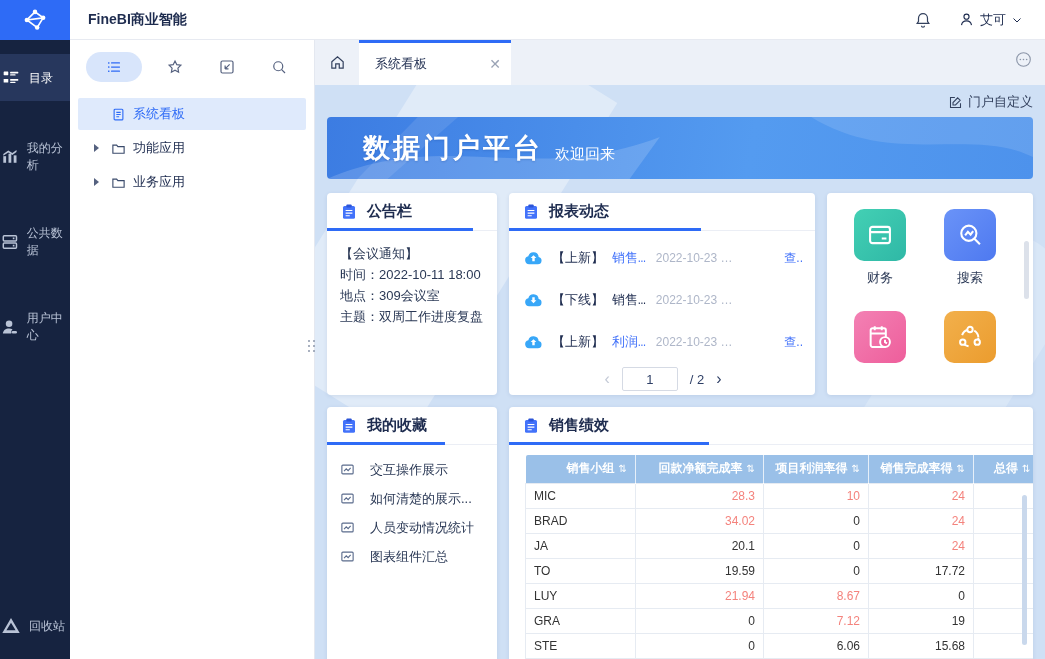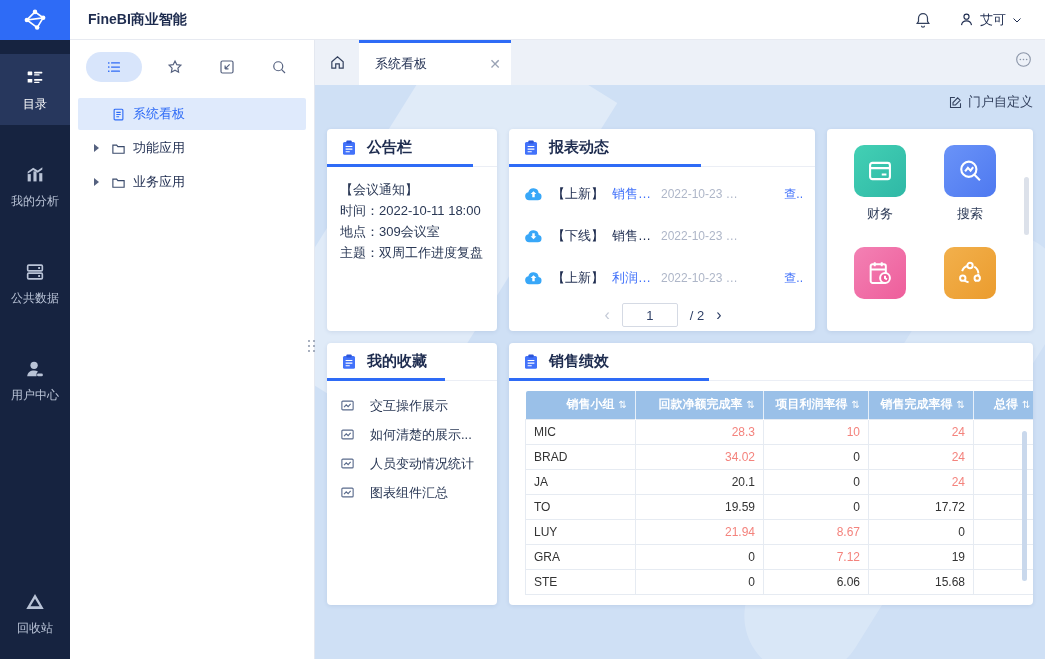--- a/index.html
+++ b/index.html
@@ -12,21 +12,21 @@
   .app-title { font-size:14px; font-weight:bold; color:#1e2c4f; margin-left:18px; flex:1; }
   .topbar-right { display:flex; align-items:center; gap:8px; padding-right:22px; color:#33415e; }
   .icon-btn { background:none; border:none; cursor:pointer; color:#33415e; display:flex; align-items:center; padding:4px; }
   .user-chip { display:flex; align-items:center; gap:5px; cursor:pointer; font-size:13px; color:#1e2c4f; margin-left:14px; }
 
   
   .layout { display:flex; height:619px; position:relative; }
 
   
   .sidebar { width:70px; background:#162340; display:flex; flex-direction:column; align-items:stretch; flex:none; }
-  .side-item { display:flex; flex-direction:column; align-items:center; gap:7px; padding:13px 0 12px;
+  .side-item { display:flex; flex-direction:row; align-items:center; gap:7px; padding:13px 0 12px;
     font-size:12px; color:#b9c3d6; cursor:pointer; }
   .side-item svg { display:block; }
   .side-item.active { background:#27375d; color:#fff; margin-top:14px; }
   .side-item + .side-item { margin-top:26px; }
   .side-spacer { flex:1; }
   .side-item.bottom { margin-bottom:10px; margin-top:0; }
 
   
   .panel { width:245px; background:#fff; border-right:1px solid #e4e8f0; flex:none; display:flex; flex-direction:column; }
   .panel-tools { display:flex; align-items:center; justify-content:space-between; padding:12px 16px 12px; }
@@ -73,21 +73,21 @@
   .card-head { height:38px; flex:none; display:flex; align-items:center; gap:9px; padding:0 13px; border-bottom:1px solid #ebeef5; position:relative; }
   .card-title { font-size:15px; font-weight:bold; color:#1e2c4f; }
   .head-line { position:absolute; left:0; bottom:-1px; height:3px; background:#2e6bf6; width:200px; max-width:86%; }
 
   
   .ann-body { padding:12px 13px; font-size:13px; color:#2a3855; line-height:1.62; }
 
   
   .rep-body { padding:6px 12px 0 14px; display:flex; flex-direction:column; }
   .rep-row { display:flex; align-items:center; gap:8px; height:42px; font-size:13px; white-space:nowrap; }
-  .r-name { color:#4272fa; cursor:pointer; }
+  .r-name { color:#4272fa; cursor:pointer;font-family:Liberation Mono, monospace; }
   .r-name.plain { color:#1e2c4f; cursor:default; }
   .r-date { color:#aeb6c8; font-size:12px; margin-left:2px; overflow:hidden; }
   .r-action { color:#4272fa; font-size:12px; margin-left:auto; cursor:pointer; }
   .pager { display:flex; align-items:center; justify-content:center; gap:12px; margin-top:4px; font-size:13px; color:#2e3f66; }
   .pg-prev { color:#c3c9d6; } .pg-next { color:#2e3f66; }
   .pg-arrow { border:none; background:none; font-size:16px; cursor:pointer; line-height:1; }
   .page-box { width:56px; height:24px; border:1px solid #d5dae4; border-radius:2px; text-align:center; font-size:13px; color:#2e3f66; background:#fff; }
 
   
   .quick-body { padding:16px 18px 0 8px; display:grid; grid-template-columns:1fr 1fr; row-gap:24px; justify-items:center; }
@@ -297,20 +297,29 @@
       <div class="streak s2"></div>
 
       <div class="customize-row">
         <svg width="15" height="15" viewBox="0 0 24 24" fill="none" stroke="currentColor" stroke-width="1.7">
           <path d="M20 13v7H4V4h7"></path>
             <path d="M15.5 4.5 19.5 8.5 12 16H8v-4z"></path>
         </svg>
         <span>门户自定义</span>
       </div>
 
+      <div class="banner">
+        <svg class="deco" viewBox="0 0 700 62" preserveAspectRatio="none">
+          <path d="M0 62 C120 10 200 70 330 20 L300 62 Z" fill="rgba(255,255,255,0.16)"></path>
+          <path d="M480 0 C560 50 640 10 700 40 L700 0 Z" fill="rgba(255,255,255,0.12)"></path>
+          <path d="M90 0 L130 0 L60 62 L30 62 Z" fill="rgba(255,255,255,0.10)"></path>
+        </svg>
+        <span class="banner-title">数据门户平台</span>
+        <span class="banner-sub">欢迎回来</span>
+      </div>
 
       <div class="cards-row1">
 
         <div class="card">
           <div class="card-head">
             <svg width="18" height="18" viewBox="0 0 24 24">
               <rect x="4" y="4" width="16" height="17" rx="2" fill="#4272fa"></rect>
                 <rect x="8.5" y="2" width="7" height="4" rx="1" fill="#2c55d8"></rect>
               <path d="M7.5 10h9M7.5 13.5h9M7.5 17h5.5" stroke="#fff" stroke-width="1.5"></path>
             </svg>

